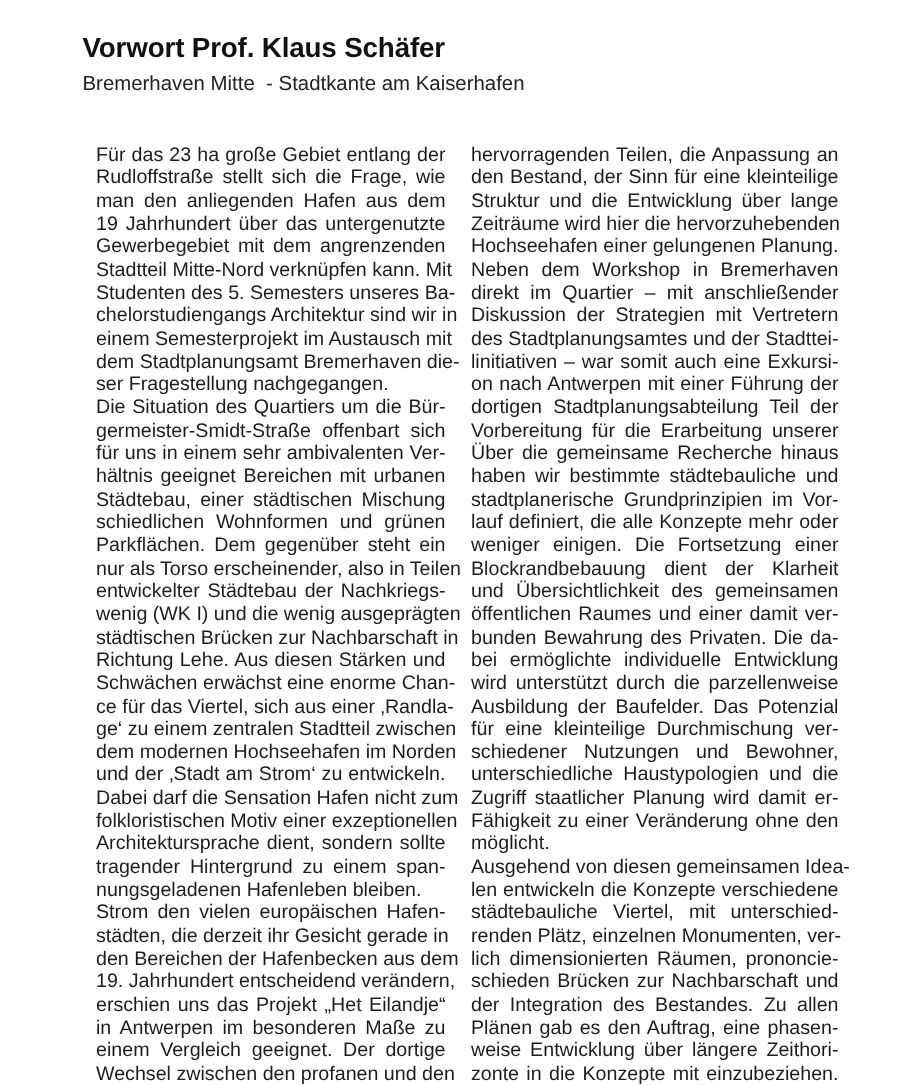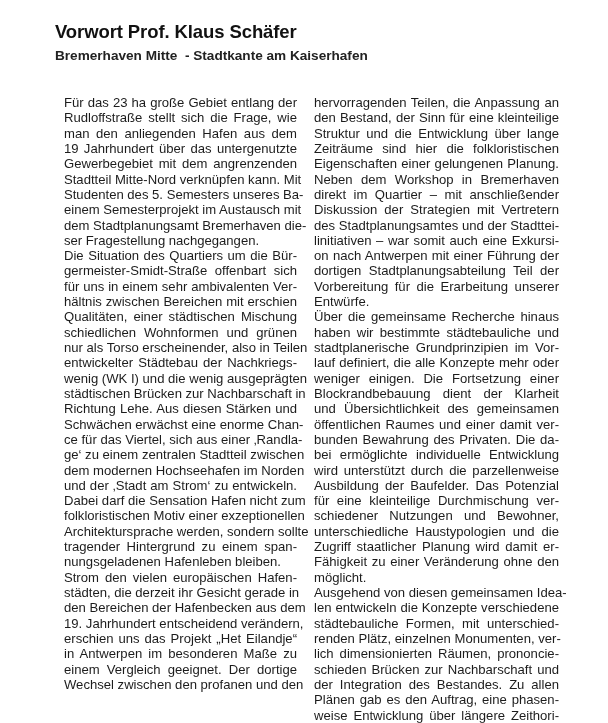--- a/index.html
+++ b/index.html
@@ -1,21 +1,21 @@
 <!DOCTYPE html>
 <html><head>
 <meta charset="utf-8">
 <style>
   html, body { margin: 0; padding: 0; background: #ffffff; }
   body { width: 608px; height: 723px; position: relative; overflow: hidden;
          font-family: "Liberation Sans", sans-serif; color: #1a1a1a; }
   .title { position: absolute; left: 55px; top: 21px; font-size: 18.5px; font-weight: bold;
            color: #111; letter-spacing: -0.1px; white-space: nowrap; }
   .subtitle { position: absolute; left: 55px; top: 48px; font-size: 13.6px; color: #222;
-              white-space: pre; font-weight: bold; }
+              white-space: pre; }
   .col { position: absolute; top: 95px; font-size: 13.1px; line-height: 15.32px; color: #1c1c1c; }
   .col.left { left: 64px; width: 233px; }
   .col.right { left: 314px; width: 245px; }
   .line { display: block; text-align: justify; text-align-last: justify; white-space: nowrap; height: 15.32px; overflow: visible; }
   .line.last { text-align-last: left; }
 </style>
 </head>
 <body>
 
 <div>
@@ -23,89 +23,90 @@
   <div class="subtitle">Bremerhaven Mitte  - Stadtkante am Kaiserhafen</div>
 
   <div class="col left">
       <span class="line">Für das 23 ha große Gebiet entlang der</span>
       <span class="line">Rudloffstraße stellt sich die Frage, wie</span>
       <span class="line">man den anliegenden Hafen aus dem</span>
       <span class="line">19 Jahrhundert über das untergenutzte</span>
       <span class="line">Gewerbegebiet mit dem angrenzenden</span>
       <span class="line">Stadtteil Mitte-Nord verknüpfen kann. Mit</span>
       <span class="line">Studenten des 5. Semesters unseres Ba-</span>
+      <span class="line">chelorstudiengangs Architektur sind wir in</span>
       <span class="line">einem Semesterprojekt im Austausch mit</span>
       <span class="line">dem Stadtplanungsamt Bremerhaven die-</span>
       <span class="line last">ser Fragestellung nachgegangen.</span>
       <span class="line">Die Situation des Quartiers um die Bür-</span>
       <span class="line">germeister-Smidt-Straße offenbart sich</span>
       <span class="line">für uns in einem sehr ambivalenten Ver-</span>
-      <span class="line">hältnis zwischen Bereichen mit erschien</span>
-      <span class="line">Qualitäten, einer städtischen Mischung</span>
+      <span class="line">hältnis geeignet Bereichen mit urbanen</span>
+      <span class="line">Städtebau, einer städtischen Mischung</span>
       <span class="line">schiedlichen Wohnformen und grünen</span>
+      <span class="line">Parkflächen. Dem gegenüber steht ein</span>
       <span class="line">nur als Torso erscheinender, also in Teilen</span>
       <span class="line">entwickelter Städtebau der Nachkriegs-</span>
       <span class="line">wenig (WK I) und die wenig ausgeprägten</span>
       <span class="line">städtischen Brücken zur Nachbarschaft in</span>
       <span class="line">Richtung Lehe. Aus diesen Stärken und</span>
       <span class="line">Schwächen erwächst eine enorme Chan-</span>
       <span class="line">ce für das Viertel, sich aus einer ‚Randla-</span>
       <span class="line">ge‘ zu einem zentralen Stadtteil zwischen</span>
       <span class="line">dem modernen Hochseehafen im Norden</span>
       <span class="line">und der ‚Stadt am Strom‘ zu entwickeln.</span>
       <span class="line">Dabei darf die Sensation Hafen nicht zum</span>
       <span class="line">folkloristischen Motiv einer exzeptionellen</span>
-      <span class="line">Architektursprache werden, sondern sollte</span>
+      <span class="line">Architektursprache dient, sondern sollte</span>
       <span class="line">tragender Hintergrund zu einem span-</span>
       <span class="line last">nungsgeladenen Hafenleben bleiben.</span>
       <span class="line">Strom den vielen europäischen Hafen-</span>
       <span class="line">städten, die derzeit ihr Gesicht gerade in</span>
       <span class="line">den Bereichen der Hafenbecken aus dem</span>
       <span class="line">19. Jahrhundert entscheidend verändern,</span>
       <span class="line">erschien uns das Projekt „Het Eilandje“</span>
       <span class="line">in Antwerpen im besonderen Maße zu</span>
       <span class="line">einem Vergleich geeignet. Der dortige</span>
       <span class="line">Wechsel zwischen den profanen und den</span>
     </div>
   <div class="col right">
       <span class="line">hervorragenden Teilen, die Anpassung an</span>
       <span class="line">den Bestand, der Sinn für eine kleinteilige</span>
       <span class="line">Struktur und die Entwicklung über lange</span>
-      <span class="line">Zeiträume sind hier die folkloristischen</span>
-      <span class="line">Eigenschaften einer gelungenen Planung.</span>
+      <span class="line">Zeiträume wird hier die hervorzuhebenden</span>
+      <span class="line">Hochseehafen einer gelungenen Planung.</span>
       <span class="line">Neben dem Workshop in Bremerhaven</span>
       <span class="line">direkt im Quartier – mit anschließender</span>
       <span class="line">Diskussion der Strategien mit Vertretern</span>
       <span class="line">des Stadtplanungsamtes und der Stadttei-</span>
       <span class="line">linitiativen  – war somit auch eine Exkursi-</span>
       <span class="line">on nach Antwerpen mit einer Führung der</span>
       <span class="line">dortigen Stadtplanungsabteilung Teil der</span>
       <span class="line">Vorbereitung für die Erarbeitung unserer</span>
-      <span class="line last">Entwürfe.</span>
       <span class="line">Über die gemeinsame Recherche hinaus</span>
       <span class="line">haben wir bestimmte städtebauliche und</span>
       <span class="line">stadtplanerische Grundprinzipien im Vor-</span>
       <span class="line">lauf definiert, die alle Konzepte mehr oder</span>
       <span class="line">weniger einigen. Die Fortsetzung einer</span>
       <span class="line">Blockrandbebauung dient der Klarheit</span>
       <span class="line">und Übersichtlichkeit des gemeinsamen</span>
       <span class="line">öffentlichen Raumes und einer damit ver-</span>
       <span class="line">bunden Bewahrung des Privaten. Die da-</span>
       <span class="line">bei ermöglichte  individuelle Entwicklung</span>
       <span class="line">wird unterstützt durch die parzellenweise</span>
       <span class="line">Ausbildung der Baufelder. Das Potenzial</span>
       <span class="line">für eine kleinteilige Durchmischung ver-</span>
       <span class="line">schiedener Nutzungen und Bewohner,</span>
       <span class="line">unterschiedliche Haustypologien und die</span>
       <span class="line">Zugriff staatlicher Planung wird damit er-</span>
       <span class="line">Fähigkeit zu einer Veränderung ohne den</span>
       <span class="line last">möglicht.</span>
       <span class="line">Ausgehend von diesen gemeinsamen Idea-</span>
       <span class="line">len entwickeln die Konzepte verschiedene</span>
-      <span class="line">städtebauliche Formen, mit unterschied-</span>
+      <span class="line">städtebauliche Viertel, mit unterschied-</span>
       <span class="line">renden Plätz, einzelnen Monumenten, ver-</span>
       <span class="line">lich dimensionierten Räumen, prononcie-</span>
       <span class="line">schieden Brücken zur Nachbarschaft und</span>
       <span class="line">der Integration des Bestandes.  Zu allen</span>
       <span class="line">Plänen gab es den Auftrag, eine phasen-</span>
       <span class="line">weise Entwicklung über längere Zeithori-</span>
       <span class="line">zonte in die Konzepte mit einzubeziehen.</span>
     </div>
 </div>
 

